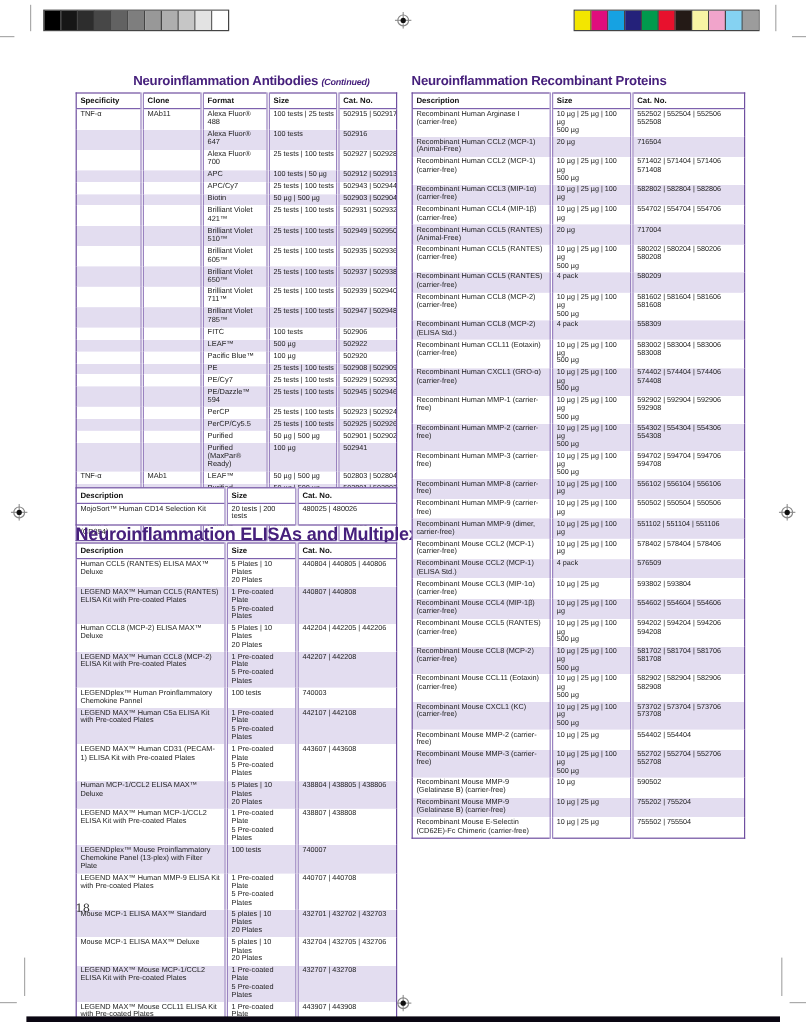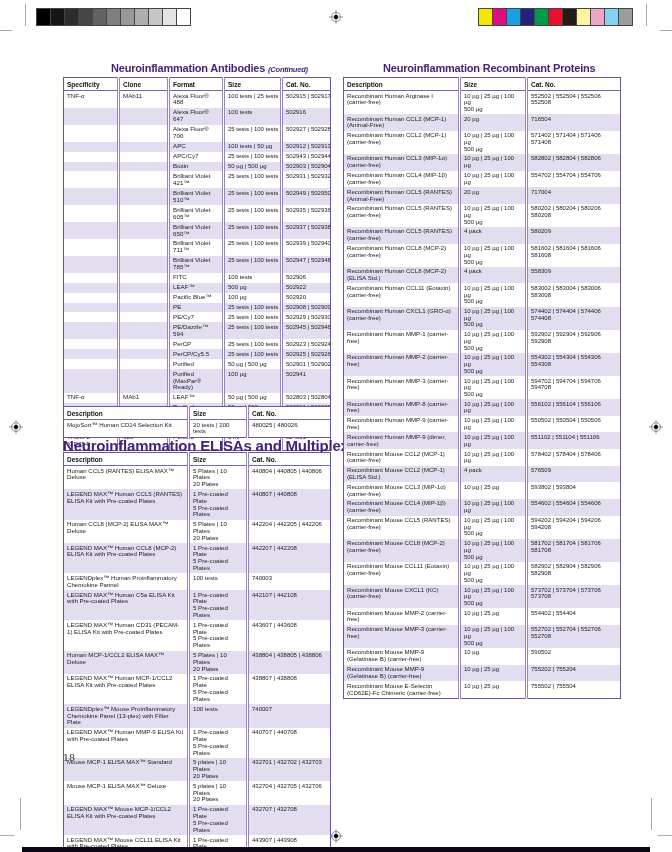--- a/index.html
+++ b/index.html
@@ -443,21 +443,21 @@
           <td>LEGEND MAX™ Mouse CCL11 ELISA Kit with Pre-coated Plates</td>
           <td>1 Pre-coated Plate
 5 Pre-coated Plates</td>
           <td>443907 | 443908</td>
         </tr>
       </tbody>
   </table>
 
   <div class="page-num">18</div>
 
-  <h2 class="sec-title" style="left:343px;top:62px;margin-left:40px;"><span>Neuroinflammation Recombinant Proteins</span></h2>
+  <h2 class="sec-title" style="left:343px;top:62px;"><span>Neuroinflammation Recombinant Proteins</span></h2>
   <table class="tbl tbl-pr" style="left:343px;top:77px;width:277px;">
     <colgroup>
         <col style="width:116px">
         <col style="width:67px">
         <col style="width:94px">
       </colgroup>
     <thead>
         <tr>
           <th>Description</th>
           <th>Size</th>

